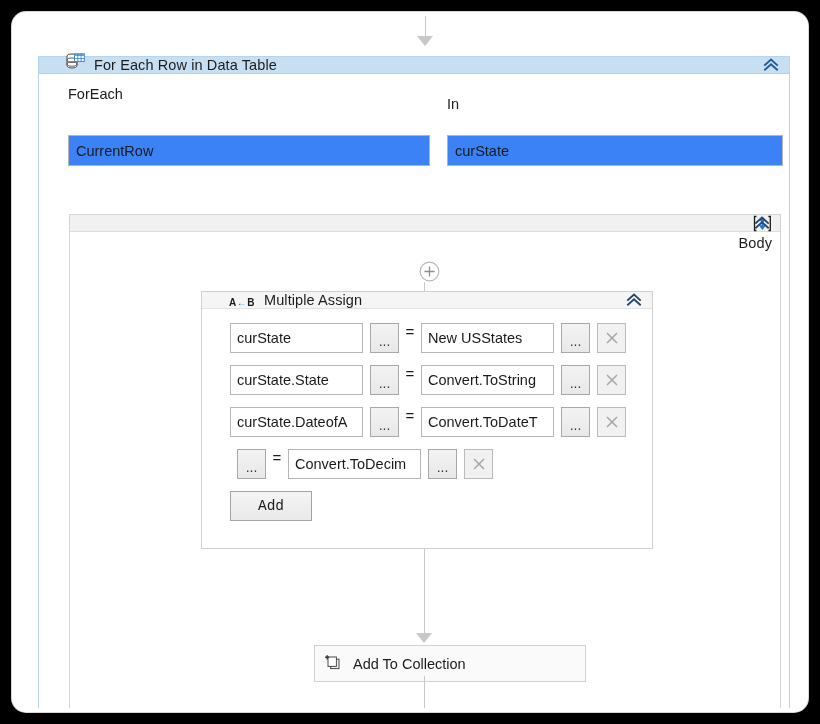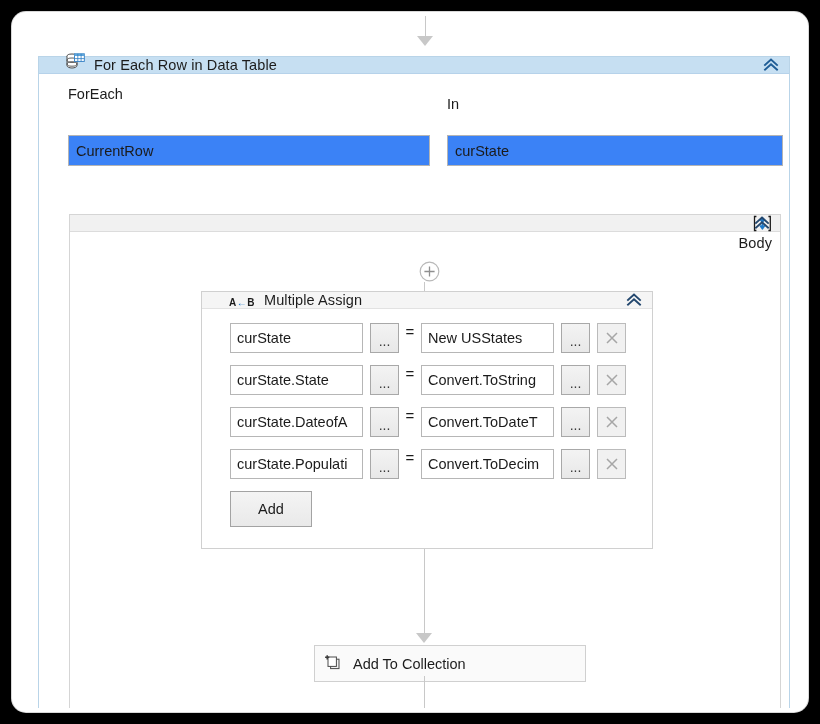--- a/index.html
+++ b/index.html
@@ -203,29 +203,30 @@
     background: #f1f1f1;
     display: flex;
     align-items: center;
     justify-content: center;
     cursor: pointer;
   }
   #add-assign-button {
     margin-left: 28px;
     box-sizing: border-box;
     width: 82px;
-    height: 36px;
+    height: 30px;
     border: 1px solid #a3a3a3;
     background: linear-gradient(#f4f4f4, #e9e9e9);
     font-size: 14.5px;
     color: #1b1b1b;
     display: flex;
     align-items: center;
     justify-content: center;
     cursor: pointer;
+    font-family: Liberation Mono, monospace;
   }
 
   
   #add-to-collection {
     left: 244px;
     top: 430px;
     width: 272px;
     height: 37px;
     border: 1px solid #d0d0d0;
     background: #fafafa;
@@ -357,21 +358,20 @@
                 <div class="assign-field">Convert.ToDateT</div>
                 <div class="ellipsis-btn">...</div>
                 <div class="del-btn">
                   <svg width="16" height="16" viewBox="0 0 16 16">
                     <path d="M3 3 L13 13 M13 3 L3 13" stroke="#a6a6a6" stroke-width="1.5"></path>
                   </svg>
                 </div>
               </div>
 
               <div class="assign-row">
-                <div class="assign-field">curState.Populati</div>
                 <div class="ellipsis-btn">...</div>
                 <div class="eq-sign">=</div>
                 <div class="assign-field">Convert.ToDecim</div>
                 <div class="ellipsis-btn">...</div>
                 <div class="del-btn">
                   <svg width="16" height="16" viewBox="0 0 16 16">
                     <path d="M3 3 L13 13 M13 3 L3 13" stroke="#a6a6a6" stroke-width="1.5"></path>
                   </svg>
                 </div>
               </div>

